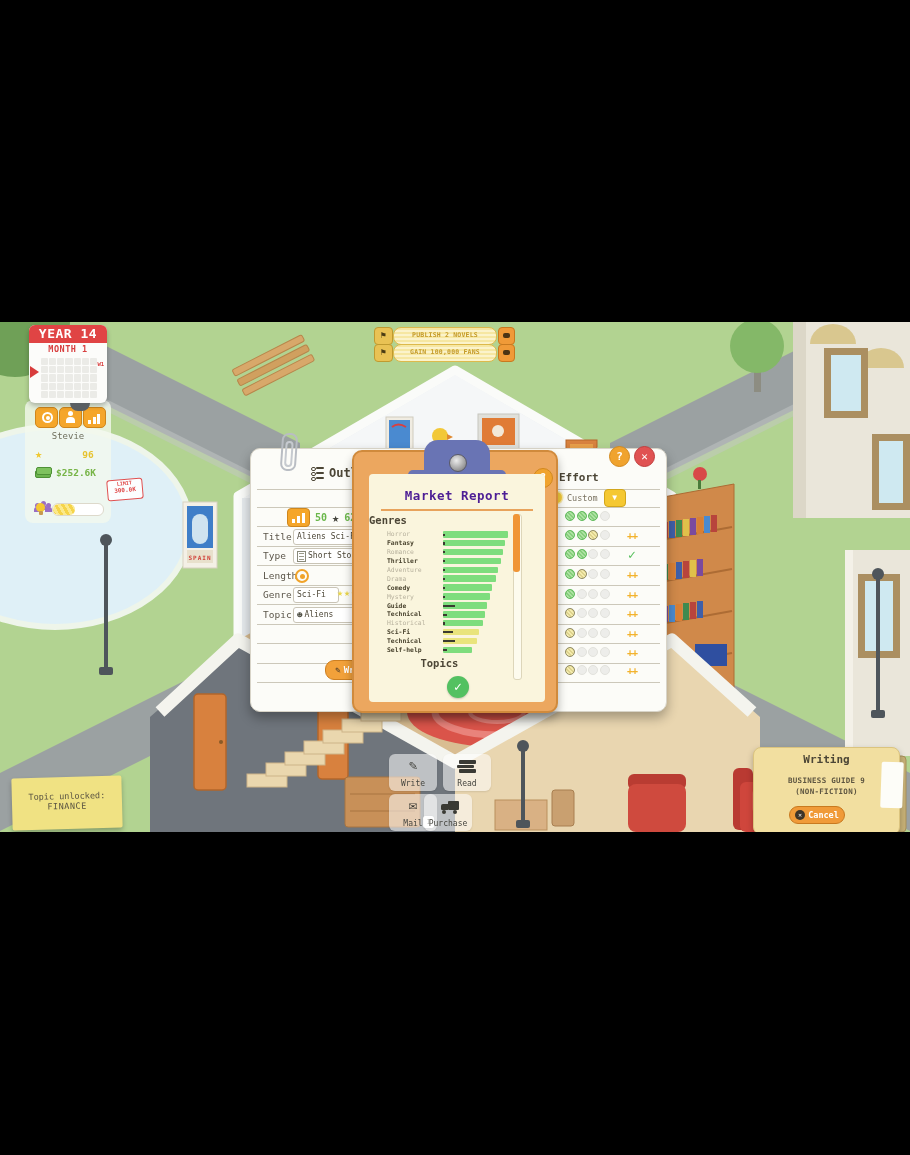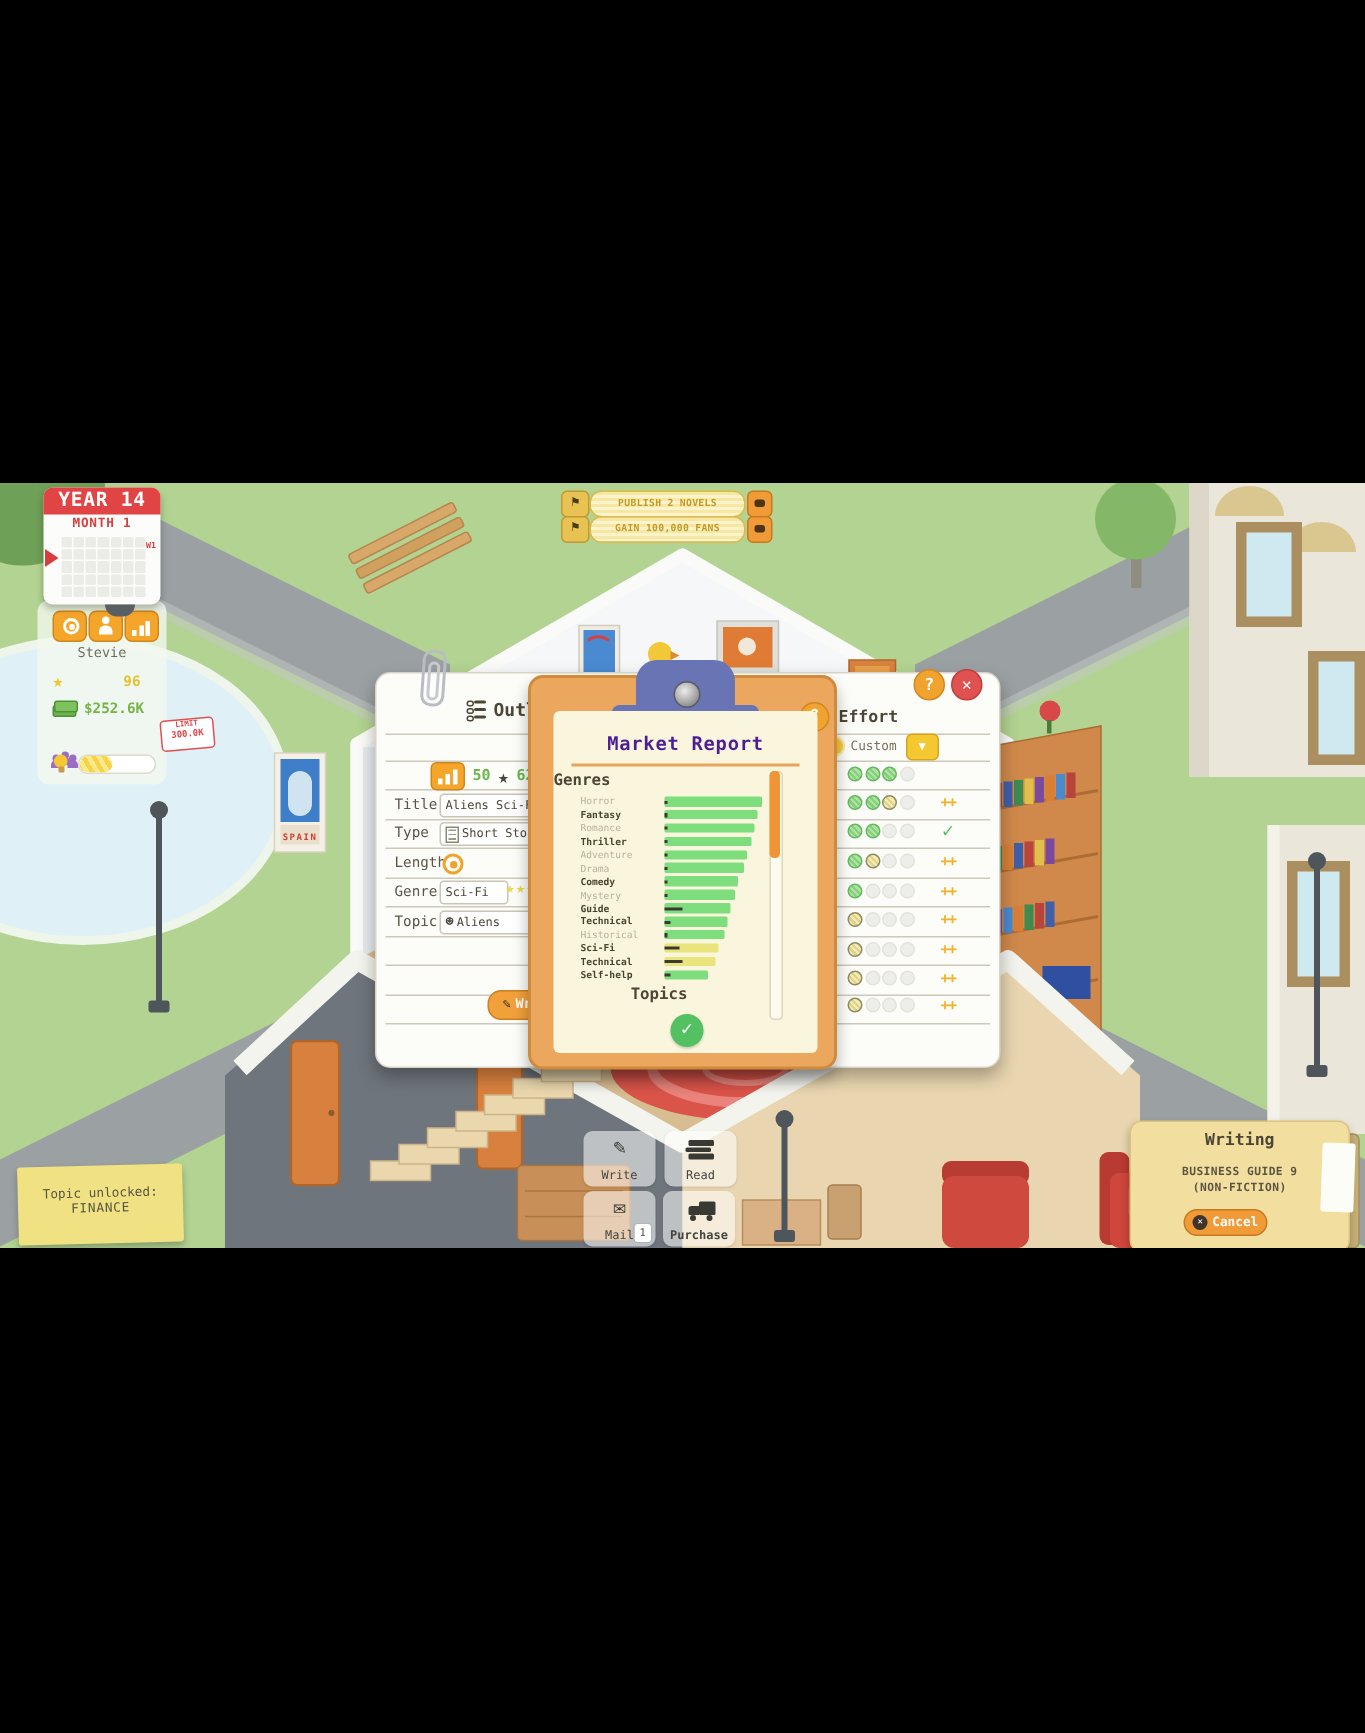--- a/index.html
+++ b/index.html
@@ -741,21 +741,21 @@
           <i></i>
           <i></i>
         </div>
       <div class="al">Read</div>
     </div>
     <div class="action-btn" style="left:389px;top:472px;">
       <div class="ai">✉</div>
       <div class="al">Mail</div>
       <div class="mail-badge">1</div>
     </div>
-    <div class="action-btn" style="left:442px;top:472px;font-weight:bold;">
+    <div class="action-btn" style="left:424px;top:472px;">
       <div class="truck">
           <span class="bx"></span>
           <span class="cb"></span>
           <span class="w1"></span>
           <span class="w2"></span>
         </div>
       <div class="al">Purchase</div>
     </div>
 
     <div class="writing-panel">

